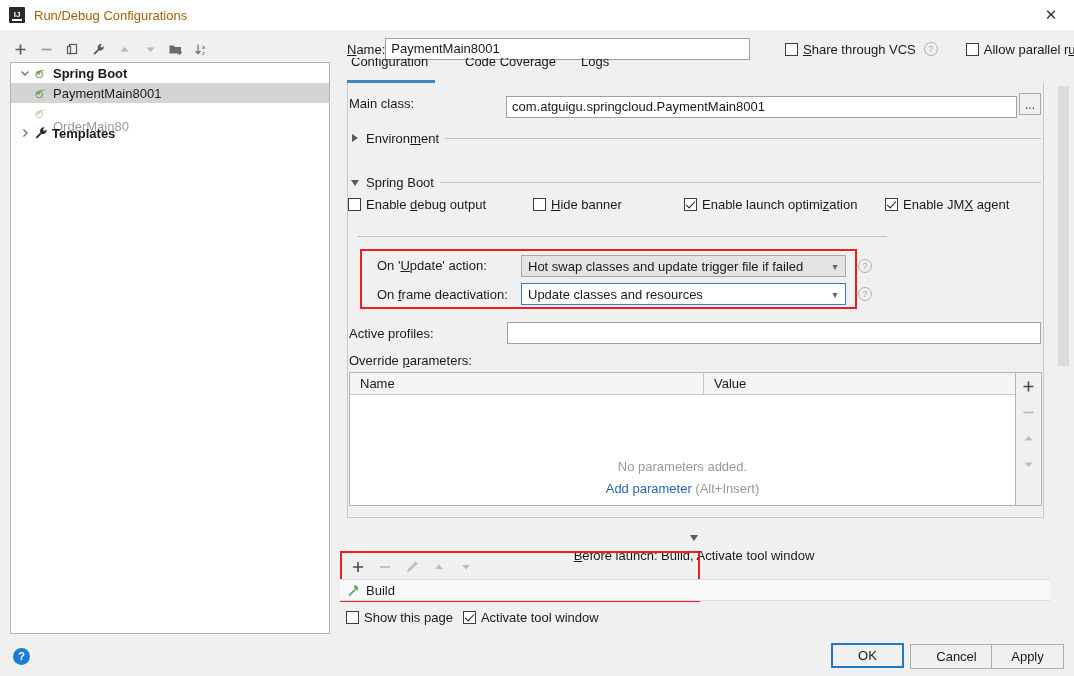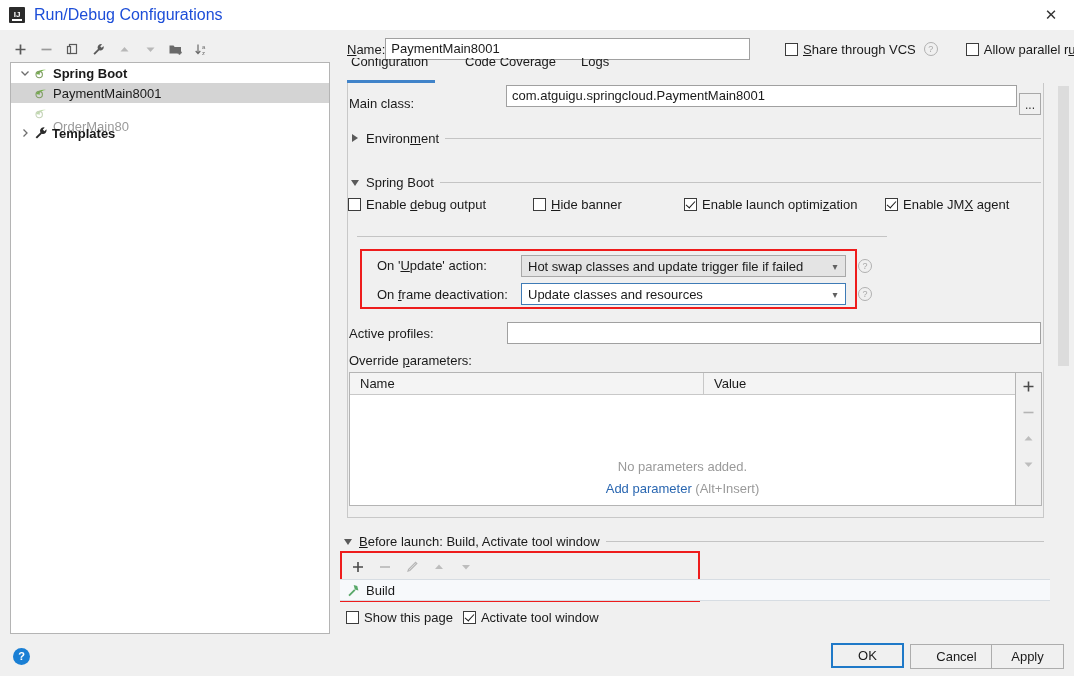--- a/index.html
+++ b/index.html
@@ -28,21 +28,21 @@
   }
   .tb-icon::before {
     content: "IJ"; position: absolute; left: 0; right: 0; top: 1px;
     font-size: 8px; line-height: 14px; color: #ffffff; text-align: center;
     font-family: "Liberation Sans", sans-serif; font-weight: bold;
   }
   .tb-icon::after {
     content: ""; position: absolute; left: 3px; right: 3px; bottom: 2px; height: 2px;
     background: #ffffff;
   }
-  .tb-title { font-size: 16px; color: #1d4ed8; }
+  .tb-title { font-size: 13px; color: #a16207; }
   .tb-close {
     position: absolute; right: 0; top: 0; width: 46px; height: 30px;
     display: flex; align-items: center; justify-content: center;
     font-size: 15px; color: #333; font-family: "Liberation Sans", sans-serif;
   }
 
   
   .left-toolbar {
     position: absolute; left: 8px; top: 36px; width: 220px; height: 26px;
     display: flex; align-items: center; gap: 2px;
@@ -363,21 +363,21 @@
     <div class="tab" style="left:118px;">Code Coverage</div>
     <div class="tab" style="left:234px;">Logs</div>
   </div>
   <div class="tab-underline"></div>
 
   <div class="panel"></div>
   <div class="vscroll-track"></div>
   <div class="vscroll-thumb"></div>
 
   <div style="position:absolute;left:349px;top:96px;" class="row-label">Main class:</div>
-  <div class="txtfield" style="position:absolute;left:506px;top:85px;width:511px;">com.atguigu.springcloud.PaymentMain8001</div>
+  <div class="txtfield" style="position:absolute;left:506px;top:96px;width:511px;">com.atguigu.springcloud.PaymentMain8001</div>
   <div class="ellipsis-btn" style="position:absolute;left:1019px;top:93px;">...</div>
 
   <div class="sect" style="left:351px;top:130px;width:690px;">
     <span class="tri right"></span>
     <span class="stext">Environ<span class="u">m</span>ent</span>
     <span class="rule"></span>
   </div>
 
   <div class="sect" style="left:351px;top:174px;width:690px;">
     <span class="tri down"></span>
@@ -457,21 +457,21 @@
           <path d="M2.5 8.5h8L6.5 4z" fill="#bdbdbd"></path>
         </svg>
     </div>
     <div class="sbtn">
       <svg width="13" height="13" viewBox="0 0 13 13">
           <path d="M2.5 4.5h8L6.5 9z" fill="#bdbdbd"></path>
         </svg>
     </div>
   </div>
 
-  <div class="sect" style="left:344px;top:533px;width:700px;">
+  <div class="sect" style="left:344px;top:533px;width:700px;flex-direction:column;">
     <span class="tri down"></span>
     <span class="stext"><span class="u">B</span>efore launch: Build, Activate tool window</span>
     <span class="rule"></span>
   </div>
 
   <div class="redbox" style="left:340px;top:551px;width:360px;height:51px;"></div>
 
   <div class="bl-toolbar" style="left:346px;top:555px;">
     <div class="tbtn">
       <svg width="14" height="14" viewBox="0 0 14 14">

